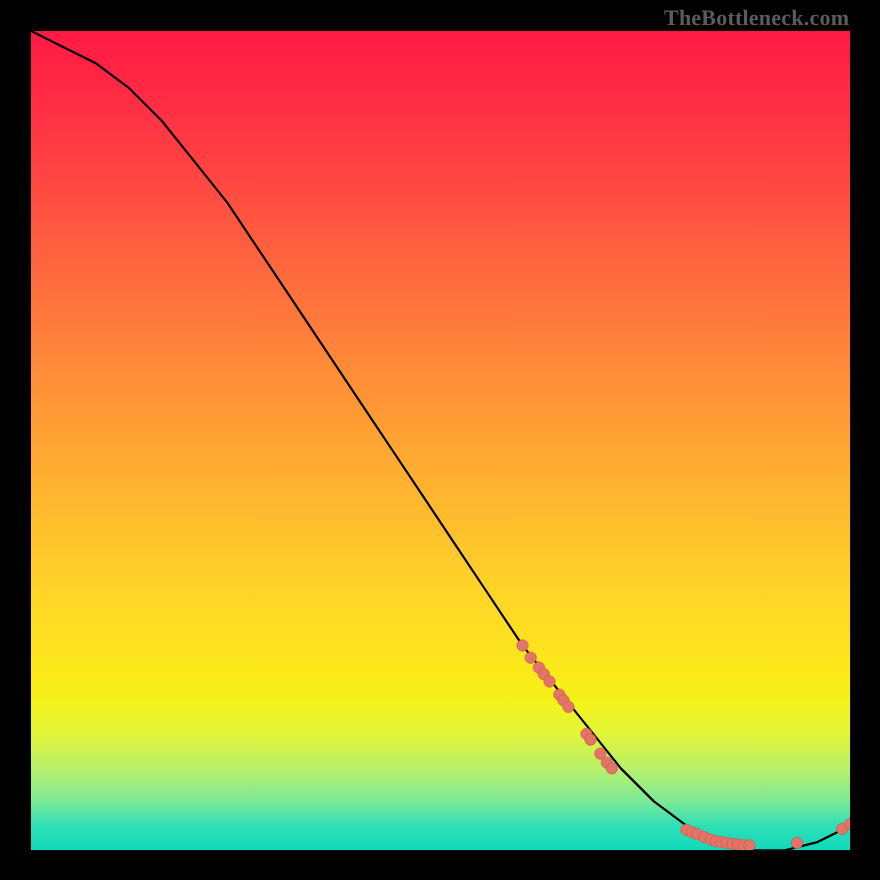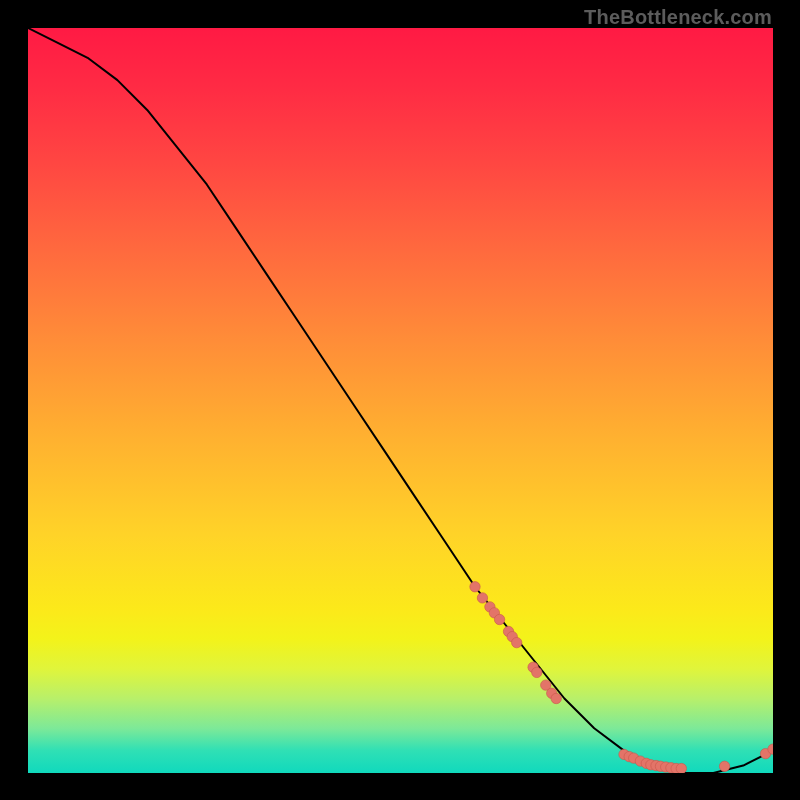--- a/index.html
+++ b/index.html
@@ -39,20 +39,21 @@
     );
   }
   .watermark {
     position: absolute;
     top: 6px;
     right: 28px;
     font-size: 20px;
     font-weight: bold;
     color: #5c5c5c;
     letter-spacing: 0.2px;
+    font-family: Liberation Serif, serif;
   }
   svg.curve {
     position: absolute;
     inset: 0;
   }
 </style>
 </head>
 <body>
 
 <div class="plot-area">

